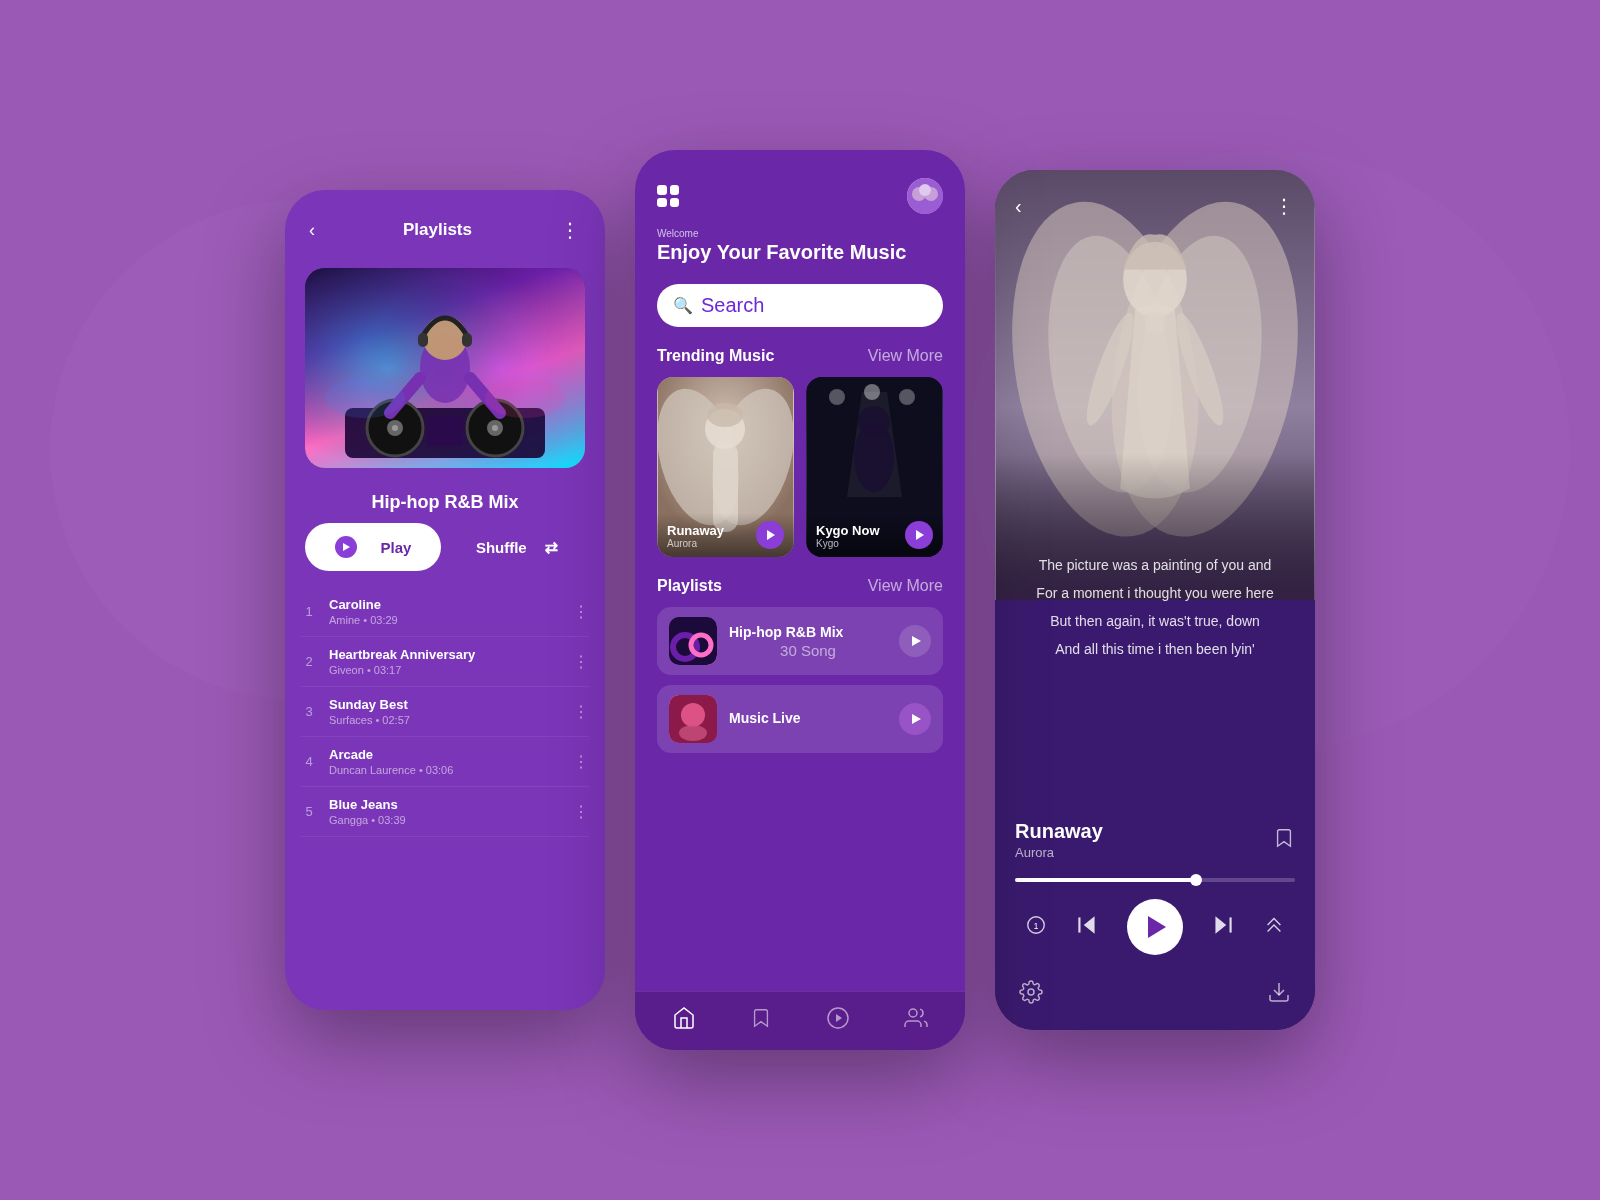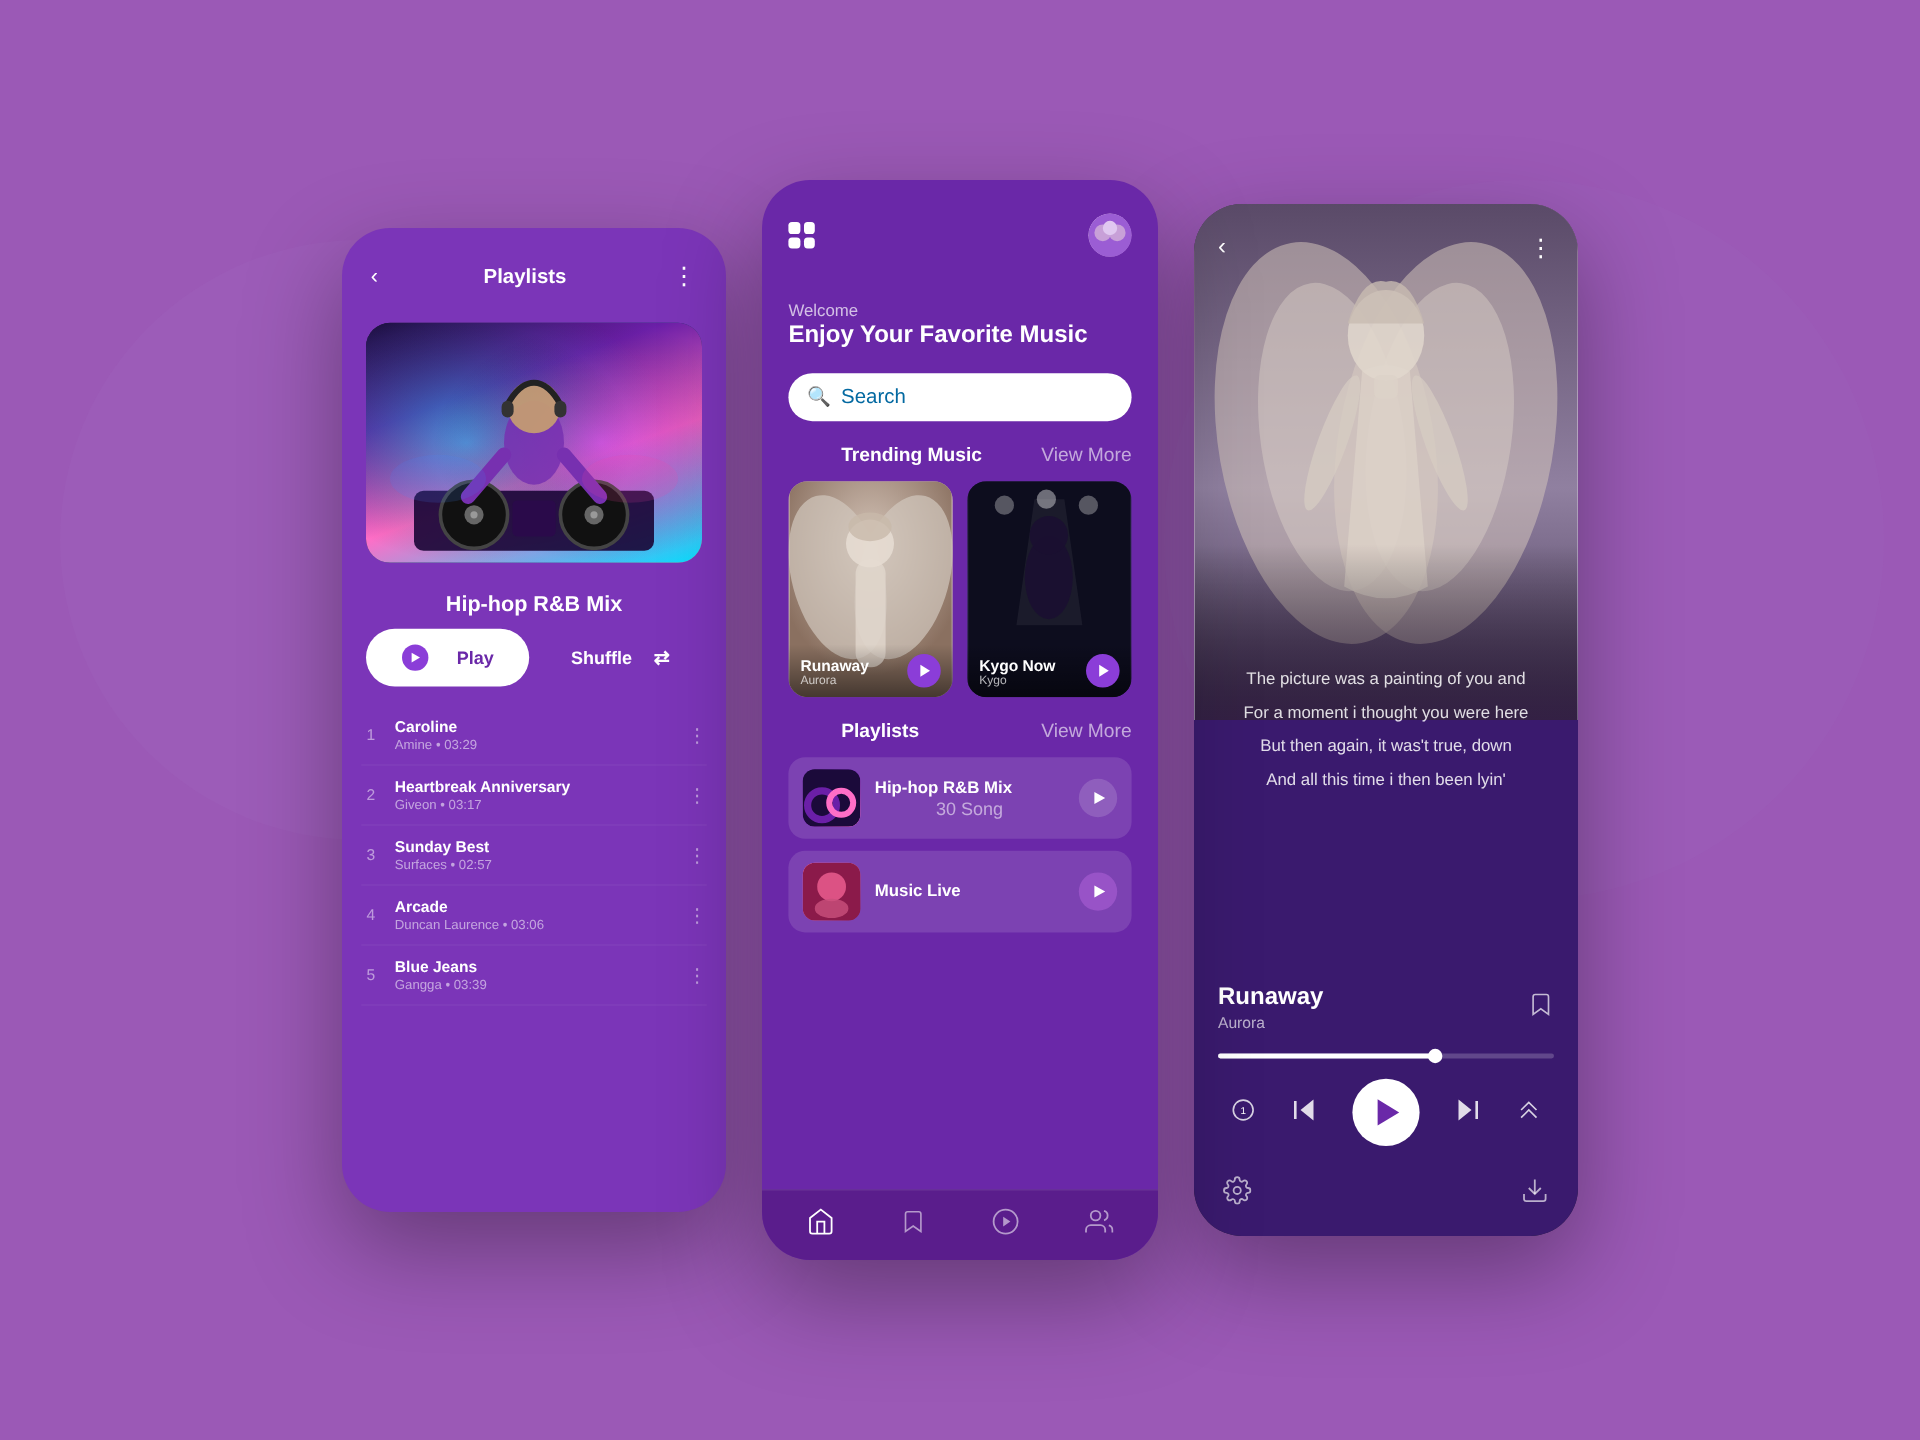--- a/index.html
+++ b/index.html
@@ -235,22 +235,21 @@
       align-items: center;
       justify-content: center;
       font-size: 14px;
       color: #fff;
     }
     .welcome-section {
       padding: 4px 22px 16px;
     }
     .welcome-label {
       color: rgba(255,255,255,0.7);
-      font-size: 14px;
-      margin-top: 22px;
+      font-size: 10px;
     }
     .welcome-title {
       color: #fff;
       font-size: 20px;
       font-weight: 800;
       margin-top: 2px;
     }
     .search-bar {
       margin: 4px 22px 20px;
       background: #fff;
@@ -258,29 +257,28 @@
       display: flex;
       align-items: center;
       padding: 10px 16px;
       gap: 8px;
     }
     .search-icon-circle {
       color: #aaa;
       font-size: 16px;
     }
     .search-input-text {
-      color: #0369a1;
-      font-size: 17px;
+      color: #6d28d9;
+      font-size: 20px;
     }
     .section-header {
       display: flex;
       align-items: center;
       justify-content: space-between;
       padding: 0 22px 12px;
-      margin-left: 44px;
     }
     .section-title {
       color: #fff;
       font-size: 16px;
       font-weight: 700;
     }
     .view-more {
       color: rgba(255,255,255,0.6);
       font-size: 16px;
       cursor: pointer;

